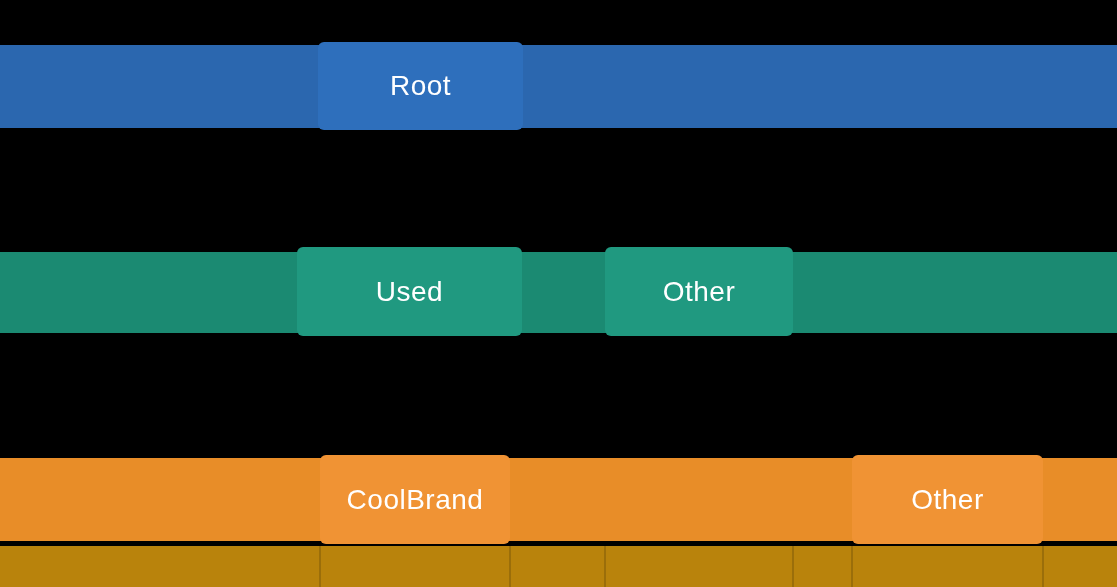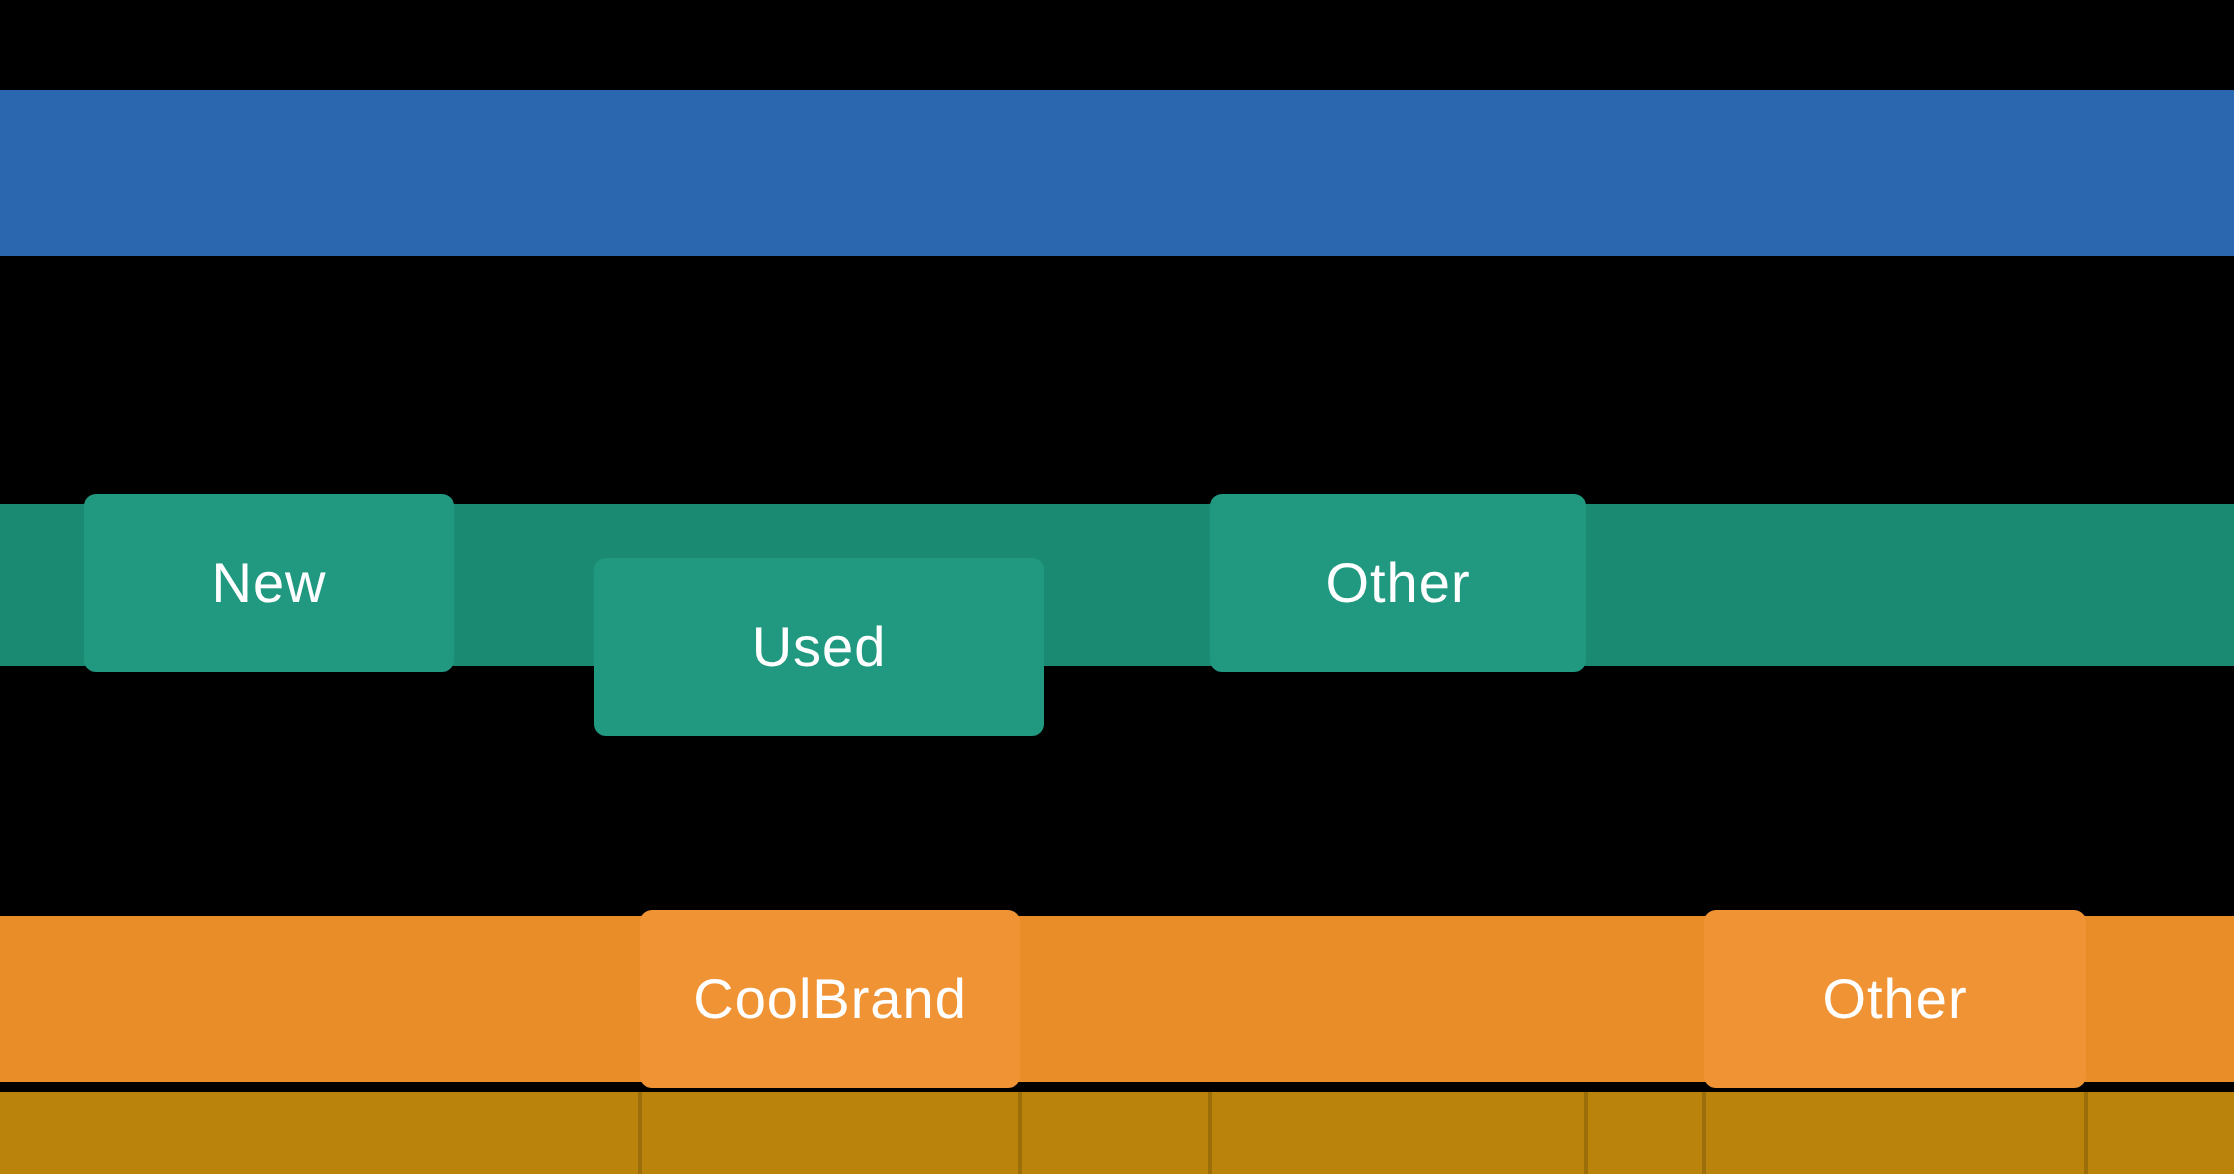--- a/index.html
+++ b/index.html
@@ -31,21 +31,21 @@
     display: flex;
     align-items: center;
     justify-content: center;
   }
   .tile-root      { top: 42px;  height: 88px; background: #2e6fbc; }
   .tile-condition { top: 247px; height: 89px; background: #209980; }
   .tile-brand     { top: 455px; height: 89px; background: #f09334; }
 
   .t-root       { left: 318px; width: 205px; }
   .t-new        { left: 42px;  width: 185px; }
-  .t-used       { left: 297px; width: 225px; margin-top: 32px; }
+  .t-used       { left: 297px; width: 225px; }
   .t-other-cond { left: 605px; width: 188px; }
   .t-cheap      { left: 320px; width: 190px; }
   .t-cool       { left: 605px; width: 188px; }
   .t-other-br   { left: 852px; width: 191px; }
 
   .tile-label {
     color: #ffffff;
     font-size: 28px;
     font-weight: 400;
     letter-spacing: 0.5px;
@@ -77,24 +77,24 @@
   <div class="band band-brand"></div>
   <div class="band band-deep"></div>
 
   <div class="seam seam-1"></div>
   <div class="seam seam-2"></div>
   <div class="seam seam-3"></div>
   <div class="seam seam-4"></div>
   <div class="seam seam-5"></div>
   <div class="seam seam-6"></div>
 
+  <div class="tile tile-root t-root">
+    <span class="tile-label">Root</span>
+  </div>
 
-  <div class="tile tile-condition t-new">
-    <span class="tile-label">New</span>
-  </div>
   <div class="tile tile-condition t-used">
     <span class="tile-label">Used</span>
   </div>
   <div class="tile tile-condition t-other-cond">
     <span class="tile-label">Other</span>
   </div>
 
   <div class="tile tile-brand t-cheap">
     <span class="tile-label">CoolBrand</span>
   </div>

